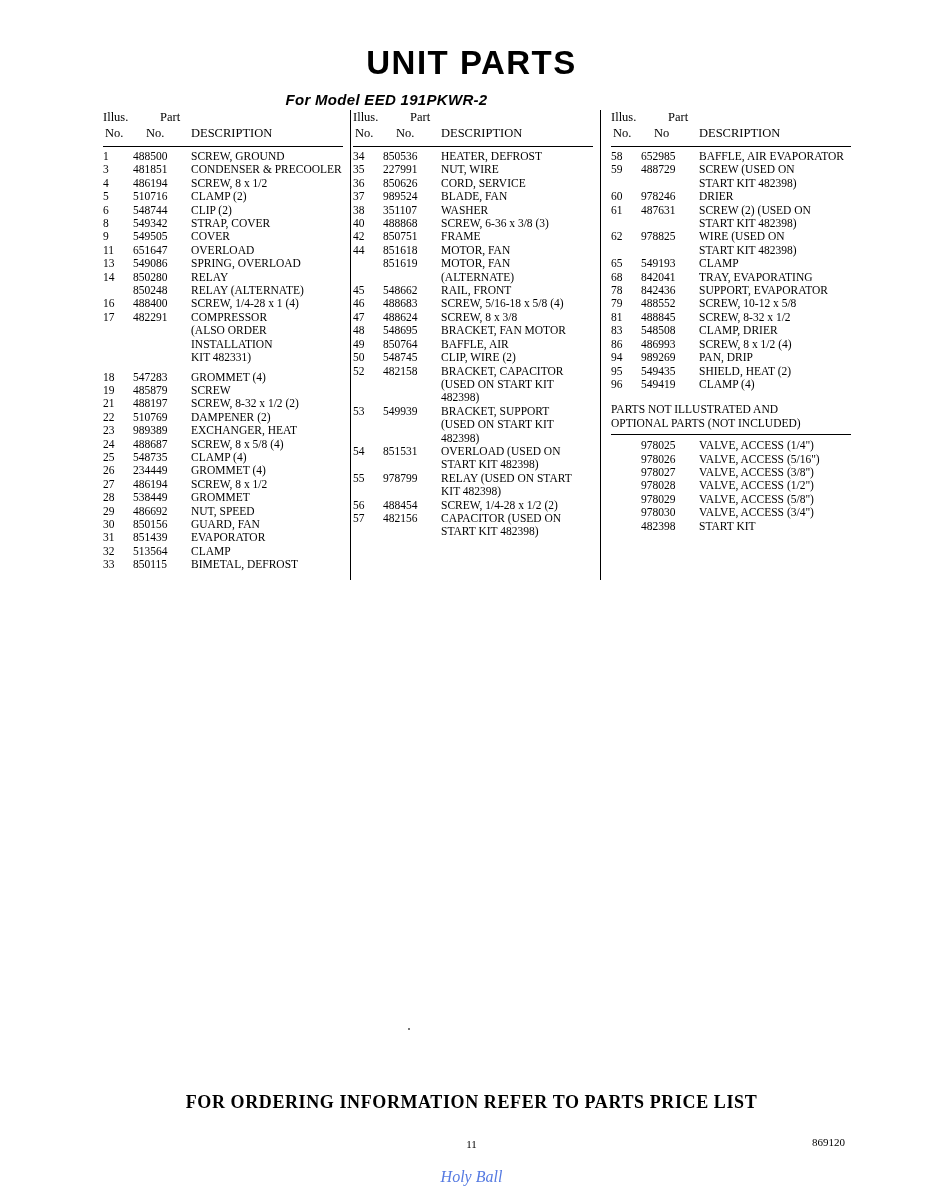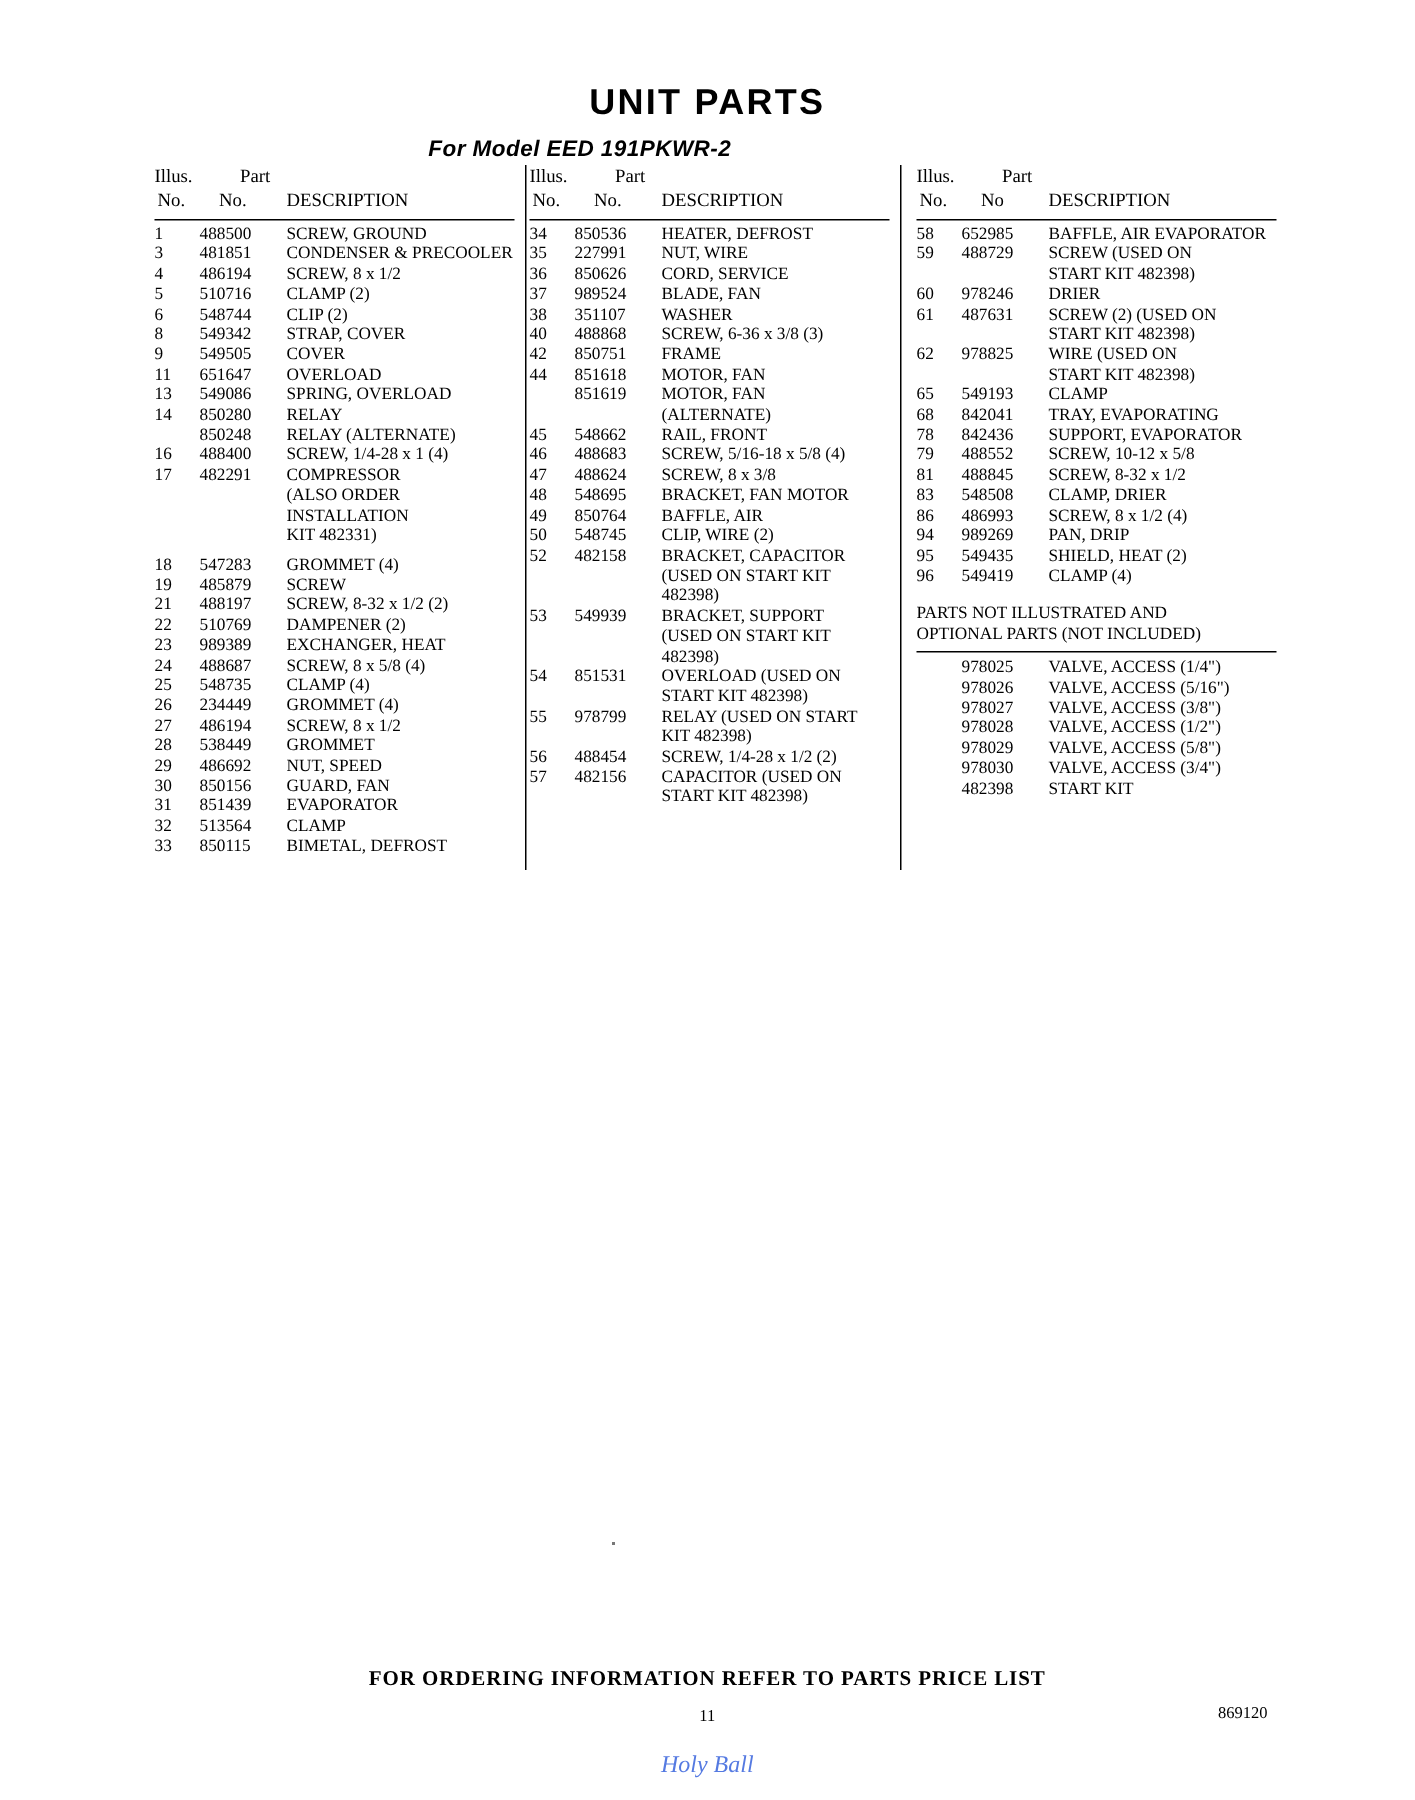--- a/index.html
+++ b/index.html
@@ -16,27 +16,27 @@
     overflow: hidden;
   }
   .page {
     position: absolute;
     left: 0; top: 0;
     width: 943px;
     height: 1200px;
   }
   .title {
     position: absolute;
-    top: 55px;
+    top: 44px;
     left: 0;
     width: 943px;
     text-align: center;
     font-family: "Liberation Sans", sans-serif;
     font-weight: bold;
-    font-size: 24px;
+    font-size: 33px;
     letter-spacing: 1.5px;
   }
   .subtitle {
     position: absolute;
     top: 91px;
     left: 0;
     width: 773px;
     text-align: center;
     font-family: "Liberation Sans", sans-serif;
     font-weight: bold;
@@ -145,23 +145,22 @@
     left: 30px;
   }
   .footer-note {
     position: absolute;
     top: 1092px;
     left: 0;
     width: 943px;
     text-align: center;
     font-family: "Liberation Serif", serif;
     font-weight: bold;
-    font-size: 14px;
+    font-size: 18px;
     letter-spacing: 0.6px;
-    margin-top: 20px;
   }
   .page-num {
     position: absolute;
     top: 1138px;
     left: 0;
     width: 943px;
     text-align: center;
     font-size: 11px;
   }
   .doc-num {

